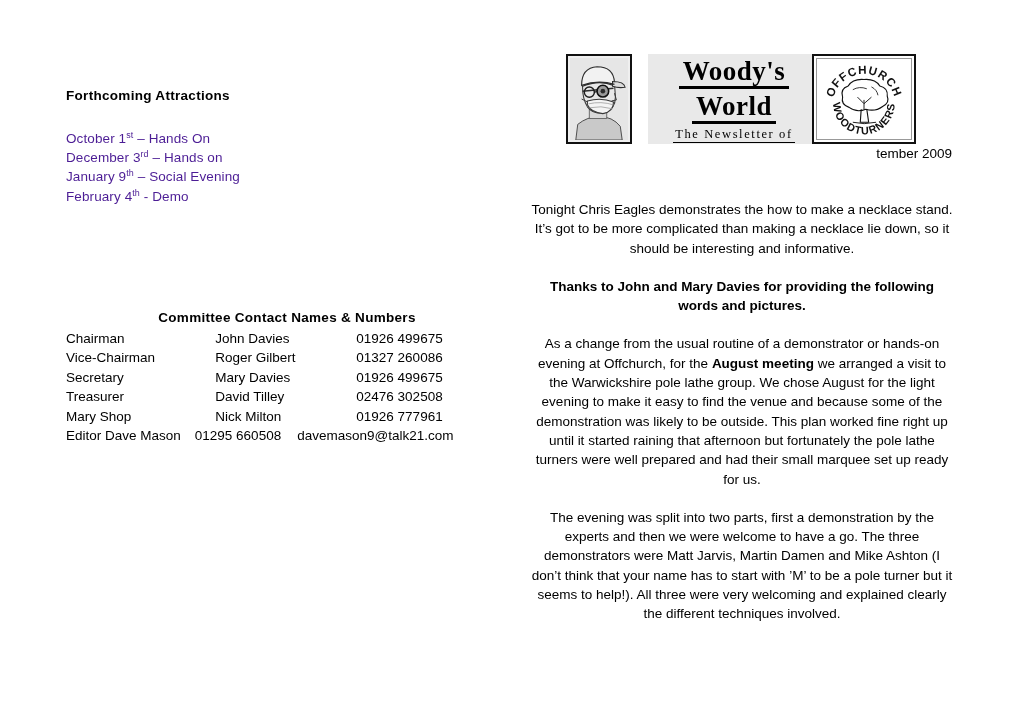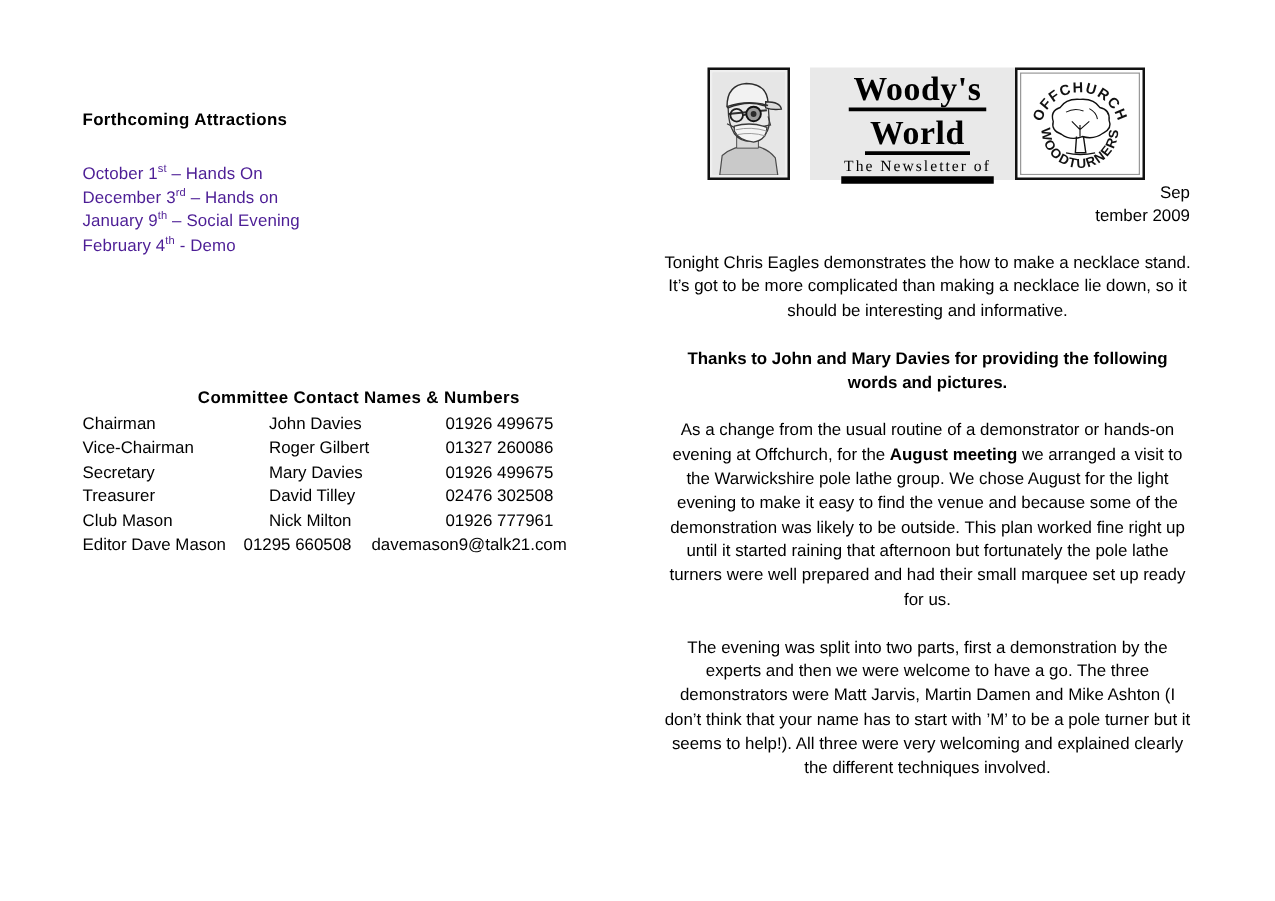--- a/index.html
+++ b/index.html
@@ -137,21 +137,21 @@
     display: inline-block;
     border-bottom: 3px solid #000;
     padding: 0 4px 0px 4px;
     margin-top: 2px;
   }
   .mast-word.second { margin-top: 2px; }
   #masthead-sub {
     font-family: "Liberation Serif", serif;
     font-size: 12.5px;
     letter-spacing: 1.6px;
-    border-bottom: 6px solid #000000;
+    border-bottom: 1px solid #000000;
     display: inline-block;
     padding: 0 2px;
     margin-top: 2px;
     white-space: nowrap;
   }
   
   #masthead-logo {
     position: absolute;
     left: 246px;
     top: 0;
@@ -270,21 +270,20 @@
           </text>
           <text font-family="Liberation Sans, sans-serif" font-size="11.5" font-weight="bold" fill="#111" letter-spacing="1.1">
             <textPath href="#arcBottom" startOffset="50%" text-anchor="middle">WOODTURNERS</textPath>
           </text>
         </svg>
       </div>
     </div>
   </div>
 
   <div id="date-block">
-    <div>Sep</div>
     <div>tember 2009</div>
   </div>
 
   <div id="left-column">
     <div id="forthcoming-heading">Forthcoming Attractions</div>
     <div id="event-list">
         <div class="event-line txt"><span>October </span><span>1</span><sup>st</sup><span> – Hands On</span></div>
         <div class="event-line txt"><span>December </span><span>3</span><sup>rd</sup><span> – Hands on</span></div>
         <div class="event-line txt"><span>January </span><span>9</span><sup>th</sup><span> – Social Evening</span></div>
         <div class="event-line txt"><span>February </span><span>4</span><sup>th</sup><span> - Demo</span></div>
@@ -309,21 +308,21 @@
             <td class="col-role">Secretary</td>
             <td class="col-name">Mary Davies</td>
             <td class="col-phone">01926 499675</td>
           </tr>
           <tr>
             <td class="col-role">Treasurer</td>
             <td class="col-name">David Tilley</td>
             <td class="col-phone">02476 302508</td>
           </tr>
           <tr>
-            <td class="col-role">Club Mason</td>
+            <td class="col-role">Mary Shop</td>
             <td class="col-name">Nick Milton</td>
             <td class="col-phone">01926 777961</td>
           </tr>
         </tbody>
     </table>
     <div id="editor-row">
       <span>Editor Dave Mason</span><span class="gap-a"></span><span>01295 660508</span><span class="gap-b"></span><span>davemason9@talk21.com</span>
     </div>
   </div>
 

